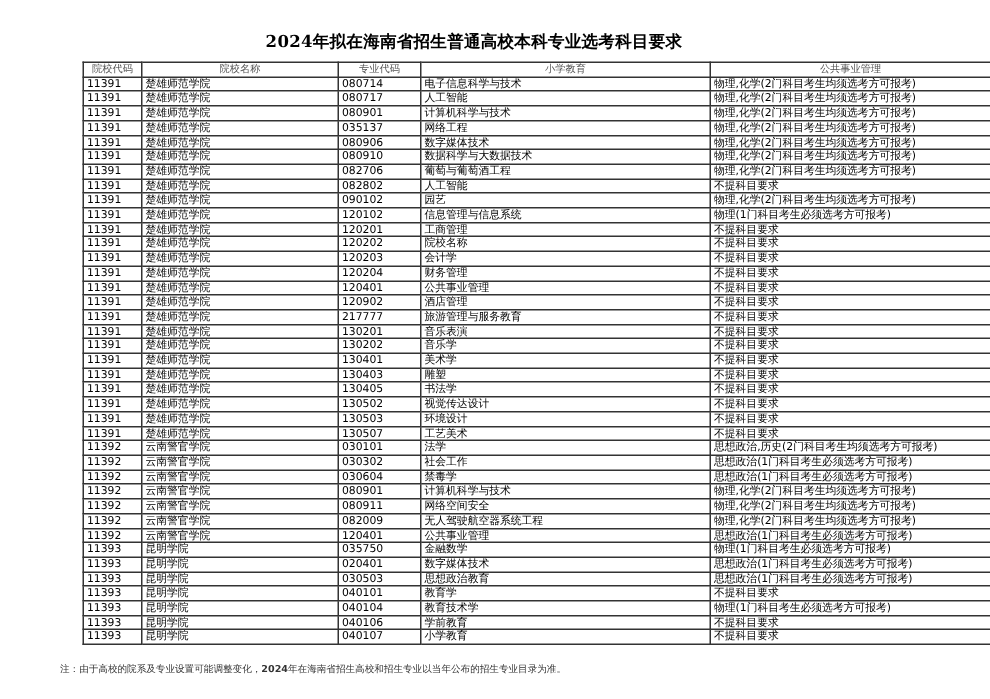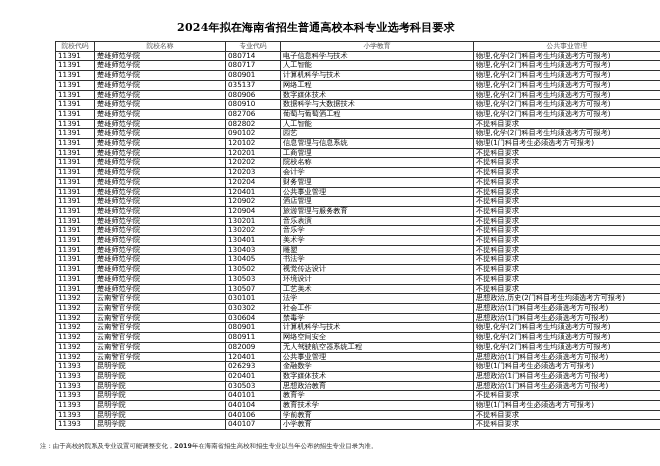--- a/index.html
+++ b/index.html
@@ -145,21 +145,21 @@
       <tr>
         <td class="c-code">11391</td>
         <td class="c-name">楚雄师范学院</td>
         <td class="c-mcode">120902</td>
         <td class="c-mname">酒店管理</td>
         <td class="c-req">不提科目要求</td>
       </tr>
       <tr>
         <td class="c-code">11391</td>
         <td class="c-name">楚雄师范学院</td>
-        <td class="c-mcode">120904</td>
+        <td class="c-mcode">217777</td>
         <td class="c-mname">旅游管理与服务教育</td>
         <td class="c-req">不提科目要求</td>
       </tr>
       <tr>
         <td class="c-code">11391</td>
         <td class="c-name">楚雄师范学院</td>
         <td class="c-mcode">130201</td>
         <td class="c-mname">音乐表演</td>
         <td class="c-req">不提科目要求</td>
       </tr>
@@ -257,21 +257,21 @@
       <tr>
         <td class="c-code">11392</td>
         <td class="c-name">云南警官学院</td>
         <td class="c-mcode">120401</td>
         <td class="c-mname">公共事业管理</td>
         <td class="c-req">思想政治(1门科目考生必须选考方可报考)</td>
       </tr>
       <tr>
         <td class="c-code">11393</td>
         <td class="c-name">昆明学院</td>
-        <td class="c-mcode">026293</td>
+        <td class="c-mcode">035750</td>
         <td class="c-mname">金融数学</td>
         <td class="c-req">物理(1门科目考生必须选考方可报考)</td>
       </tr>
       <tr>
         <td class="c-code">11393</td>
         <td class="c-name">昆明学院</td>
         <td class="c-mcode">020401</td>
         <td class="c-mname">数字媒体技术</td>
         <td class="c-req">思想政治(1门科目考生必须选考方可报考)</td>
       </tr>
@@ -306,14 +306,14 @@
       <tr>
         <td class="c-code">11393</td>
         <td class="c-name">昆明学院</td>
         <td class="c-mcode">040107</td>
         <td class="c-mname">小学教育</td>
         <td class="c-req">不提科目要求</td>
       </tr>
     </tbody>
 </table>
 
-<div class="footer-note"><span>注：由于高校的院系及专业设置可能调整变化，</span><b>2019</b><span>年在海南省招生高校和招生专业以当年公布的招生专业目录为准。</span></div>
+<div class="footer-note"><span>注：由于高校的院系及专业设置可能调整变化，</span><b>2024</b><span>年在海南省招生高校和招生专业以当年公布的招生专业目录为准。</span></div>
 <div class="footer-page">第559页，共842页</div>
 
 </body></html>

